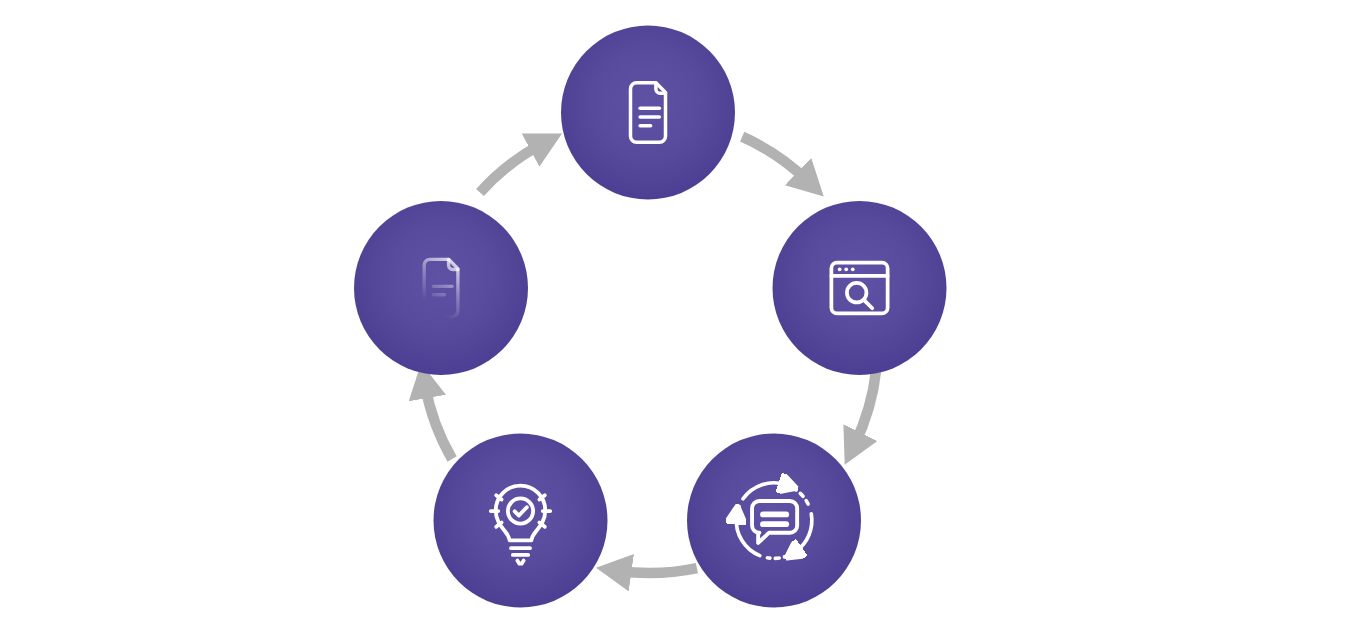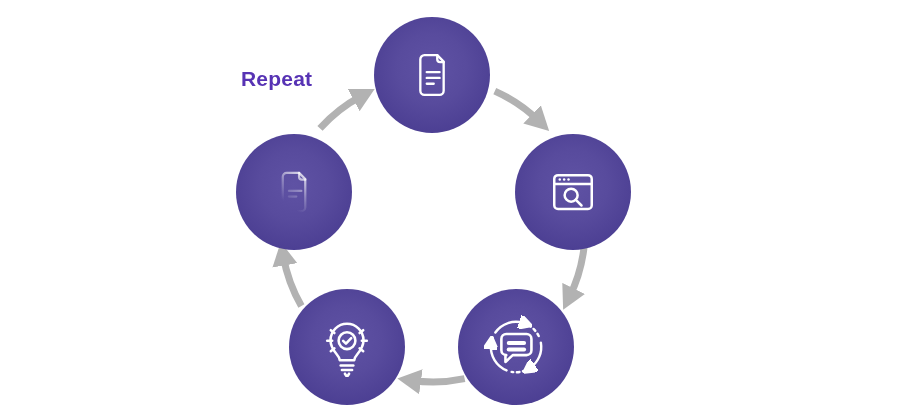--- a/index.html
+++ b/index.html
@@ -65,21 +65,20 @@
     </defs>
     <g fill="none" stroke="#b2b2b2" stroke-width="7">
       <path d="M320 128.3 A152 152 0 0 1 361.7 95.8" marker-end="url(#grayhead)"></path>
       <path d="M494.8 91.1 A152 152 0 0 1 538.6 120.7" marker-end="url(#grayhead)"></path>
       <path d="M584.2 245.9 A152 152 0 0 1 569.6 296.6" marker-end="url(#grayhead)"></path>
       <path d="M464.6 378.7 A152 152 0 0 1 411.9 380.5" marker-end="url(#grayhead)"></path>
       <path d="M301.4 306 A152 152 0 0 1 283.3 256.4" marker-end="url(#grayhead)"></path>
     </g>
   </svg>
 
-  <div class="repeat-label">Repeat</div>
 
   <div class="node node-top">
     <svg width="56" height="56" viewBox="0 0 48 48" fill="none" stroke="#ffffff" stroke-width="2" stroke-linecap="round" stroke-linejoin="round">
       <path d="M28.5 7 H17.5 a3.5 3.5 0 0 0 -3.5 3.5 v27 a3.5 3.5 0 0 0 3.5 3.5 h13 a3.5 3.5 0 0 0 3.5 -3.5 V12.5 Z"></path>
       <path d="M28.5 7 v3.5 a2.5 2.5 0 0 0 2.5 2.5 h3"></path>
       <path d="M19.5 21.5 H30.5"></path>
       <path d="M19.5 26.5 H30.5"></path>
       <path d="M19.5 31.5 H25.5"></path>
     </svg>
   </div>

